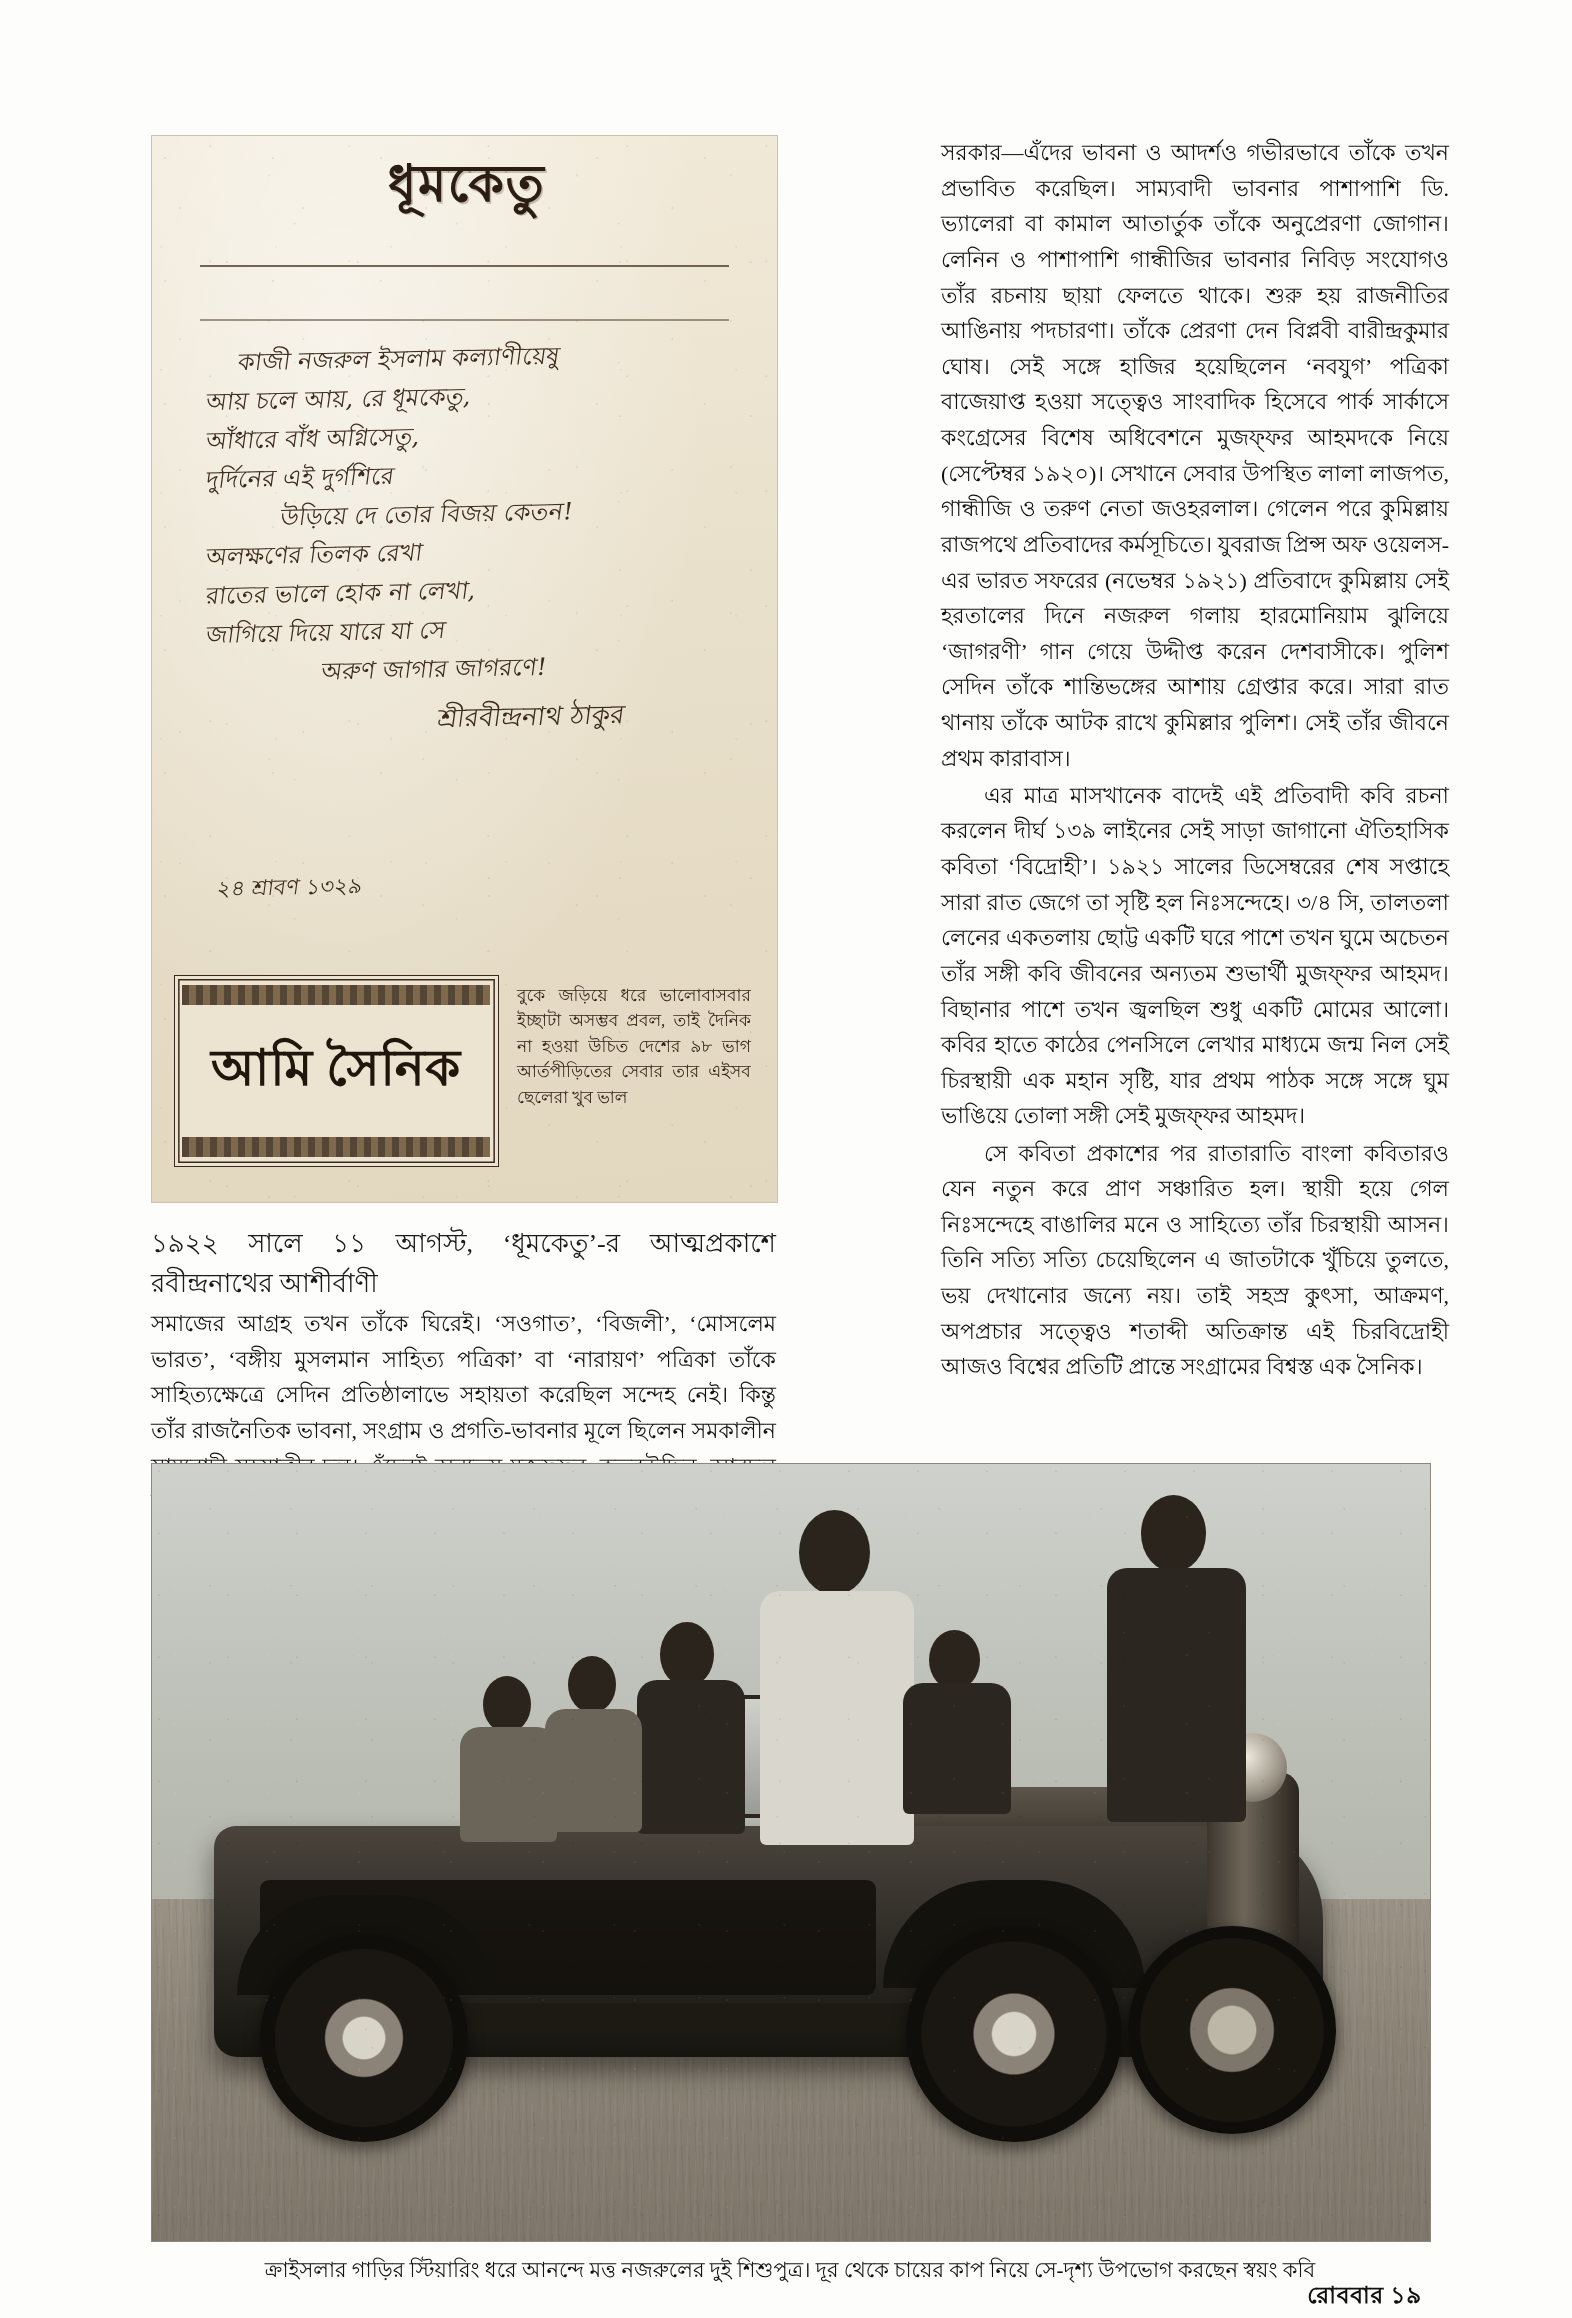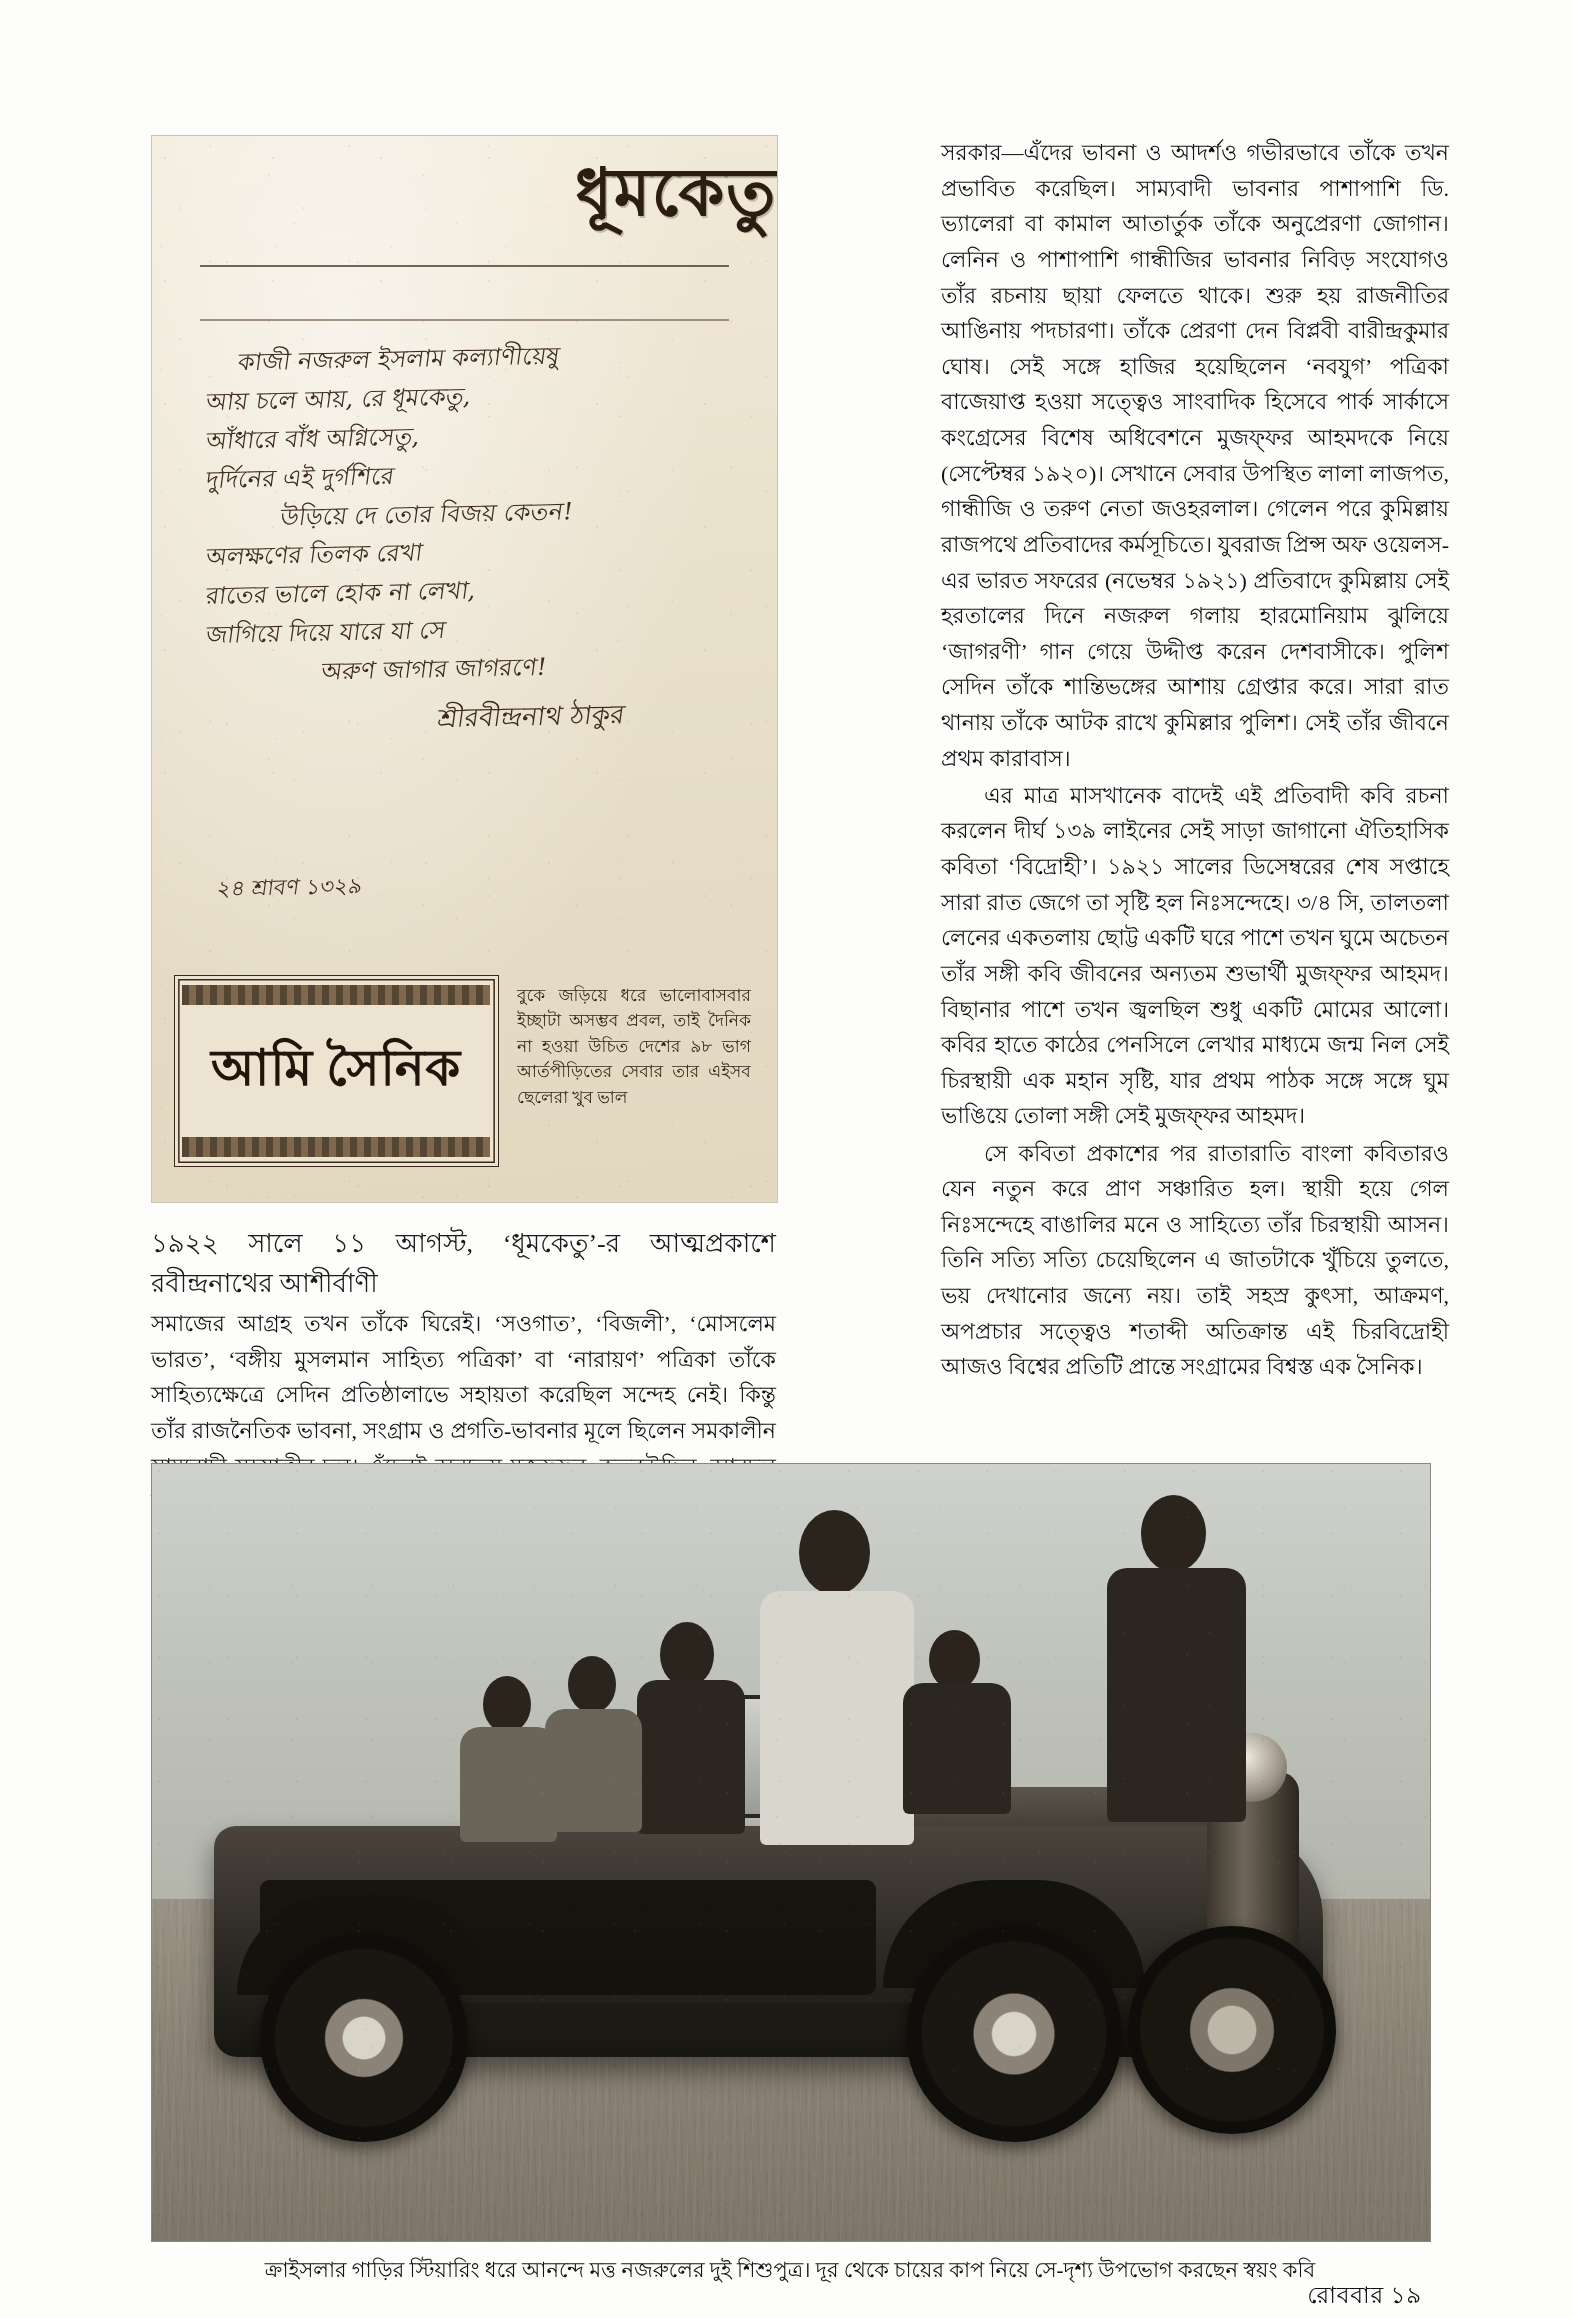--- a/index.html
+++ b/index.html
@@ -75,23 +75,23 @@
       radial-gradient(circle at 57% 82%, #a89a7c 0 0.9px, transparent 1.2px),
       radial-gradient(circle at 8% 90%, #bdb091 0 0.8px, transparent 1.1px);
     background-size: 108px 123px, 139px 115px, 154px 146px, 123px 131px, 162px 139px, 131px 154px, 115px 123px;
   }
 
   .masthead {
     position: absolute;
     left: 4px;
     right: 0;
     top: 21.6px;
-    text-align: right;
+    text-align: center;
     font-family: "Liberation Serif", "DejaVu Serif", serif;
-    font-size: 66px;
+    font-size: 51px;
     font-weight: bold;
     letter-spacing: 1.5px;
     color: #2c1d12;
     text-shadow: 1.5px 1.5px 0 rgba(60,40,20,0.25);
     line-height: 1.05;
   }
   .masthead-rule {
     position: absolute;
     left: 48px;
     right: 48px;
@@ -369,21 +369,21 @@
     margin-top: 12.3px;
     text-align: center;
     font-size: 21px;
     color: #111;
   }
   .footer {
     position: absolute;
     right: 151px;
     top: 2277px;
     font-size: 23px;
-    font-weight: normal;
+    font-weight: bold;
     color: #111;
     letter-spacing: 0.8px;
     text-align: right;
   }
 </style>
 </head>
 <body>
 
 <div class="page">
 

